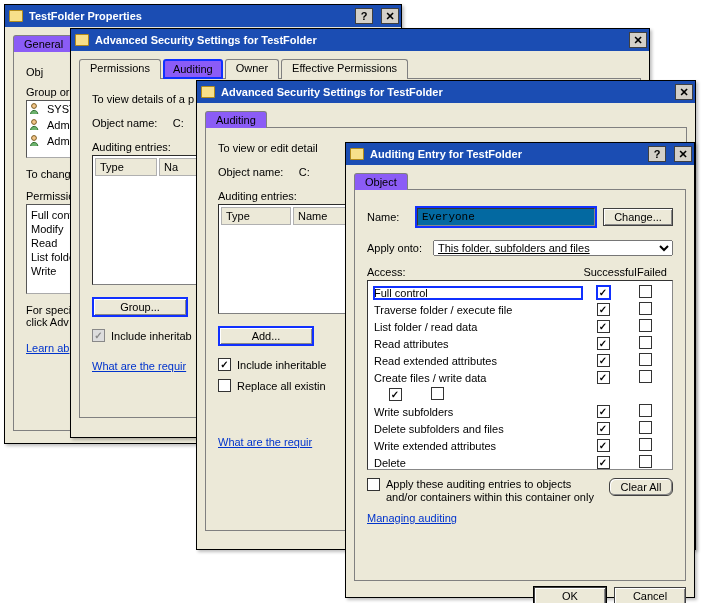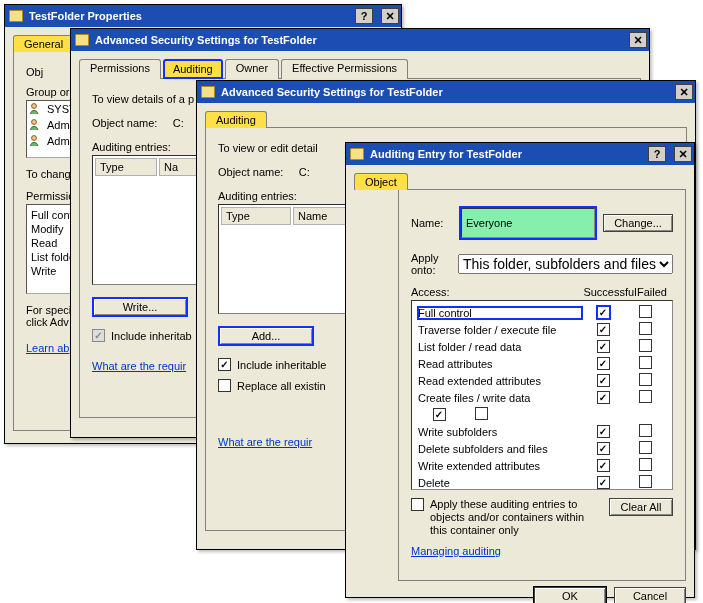--- a/index.html
+++ b/index.html
@@ -57,21 +57,21 @@
   .tab {
     border: 1px solid #808080;
     border-bottom: none;
     background: #ece9d8;
     padding: 2px 10px;
     border-radius: 3px 3px 0 0;
     position: relative;
     margin-right: 2px;
   }
   .tab.active {
-    background: #fde047;
+    background: #8b5cf6;
     z-index: 2;
   }
   .tab-content {
     border: 1px solid #808080;
     background: #ece9d8;
     padding: 10px 12px;
   }
   .highlight-box {
     border: 2px solid #1030ff;
     padding: 0 4px;
@@ -108,22 +108,23 @@
   .checkbox {
     width:13px; height:13px;
     border:1px solid #333;
     display:inline-flex; align-items:center; justify-content:center;
     background:#fff;
     font-size:10px; line-height:10px;
   }
   .checkbox.checked::after { content:"✓"; font-weight:bold;}
   .checkbox.disabled { background:#ddd; color:#888; border-color:#888;}
   select.combo {
-    font-size:14px;
+    font-size:11px;
     font-family: Tahoma, Arial, sans-serif;
+    text-decoration: underline;
   }
   .access-box {
     border: 1px inset #888;
     background:#fff;
     height: 190px;
     overflow:auto;
     padding: 3px 6px;
   }
   .access-row {
     display:flex; align-items:center;
@@ -220,21 +221,21 @@
             <tr>
           <th style="width:62px;">Type</th>
           <th>Na</th>
         </tr>
         <tr>
               <td colspan="2" style="height:104px;"></td>
             </tr>
       </tbody>
         </table>
       <div style="margin:12px 0;">
-        <div class="btn highlight-box" style="display:inline-block; width:96px; border:2px solid #1030ff;">Write...</div>
+        <div class="btn highlight-box" style="display:inline-block; width:96px; border:2px solid #1030ff;">Group...</div>
       </div>
       <div style="display:flex; align-items:center; gap:6px;">
         <span class="checkbox checked disabled"></span>
         <span>Include inheritab</span>
       </div>
       <div class="link" style="margin-top:18px;">What are the requir</div>
     </div>
   </div>
 </div>
 
@@ -288,26 +289,26 @@
   <div class="titlebar">
     <div class="folder-ico"></div>
     <span class="title-text">Auditing Entry for TestFolder</span>
     <div class="winbtn">?</div>
     <div class="winbtn">✕</div>
   </div>
   <div class="body">
     <div class="tabs">
       <div class="tab active">Object</div>
     </div>
-    <div class="tab-content" style="height:392px;margin-left:44px;">
+    <div class="tab-content" style="height:392px;">
 
       <div style="display:flex; align-items:center; gap:6px; margin:6px 0 12px;">
         <span style="width:42px;">Name:</span>
         <div style="flex:1; border:2px solid #1030ff; padding:0;">
-          <div style="background:#86efac; border:1px inset #888; padding:8px 4px;">Everyone</div>
+          <div style="background:#0369a1; border:1px inset #888; padding:2px 4px;font-family:Liberation Mono, monospace;">Everyone</div>
         </div>
         <div class="btn" style="width:70px;">Change...</div>
       </div>
 
       <div style="display:flex; align-items:center; gap:6px; margin-bottom:10px;">
         <span style="width:60px;">Apply onto:</span>
         <select class="combo" style="flex:1;">
           <option>This folder, subfolders and files</option>
         </select>
       </div>
@@ -371,21 +372,21 @@
           <div class="access-row">
             <span class="label">Delete</span>
             <span class="cbcol"><span class="checkbox checked"></span></span>
             <span class="cbcol"><span class="checkbox"></span></span>
           </div>
         </div>
 
       <div style="display:flex; gap:6px; margin-top:8px; align-items:flex-start;">
         <span class="checkbox"></span>
         <span style="flex:1; line-height:13px;">Apply these auditing entries to objects and/or containers within this container only</span>
-        <div class="btn" style="width:64px;">Clear All</div>
+        <div class="btn" style="width:64px;border-radius:6px;">Clear All</div>
       </div>
 
       <div class="link" style="margin-top:8px;">Managing auditing</div>
     </div>
 
     <div style="display:flex; justify-content:flex-end; gap:8px; margin-top:6px;">
       <div class="btn" style="width:72px; box-shadow: inset 1px 1px 0 #fff, inset -1px -1px 0 #888, 0 0 0 1px #000;">OK</div>
       <div class="btn" style="width:72px;">Cancel</div>
     </div>
   </div>

